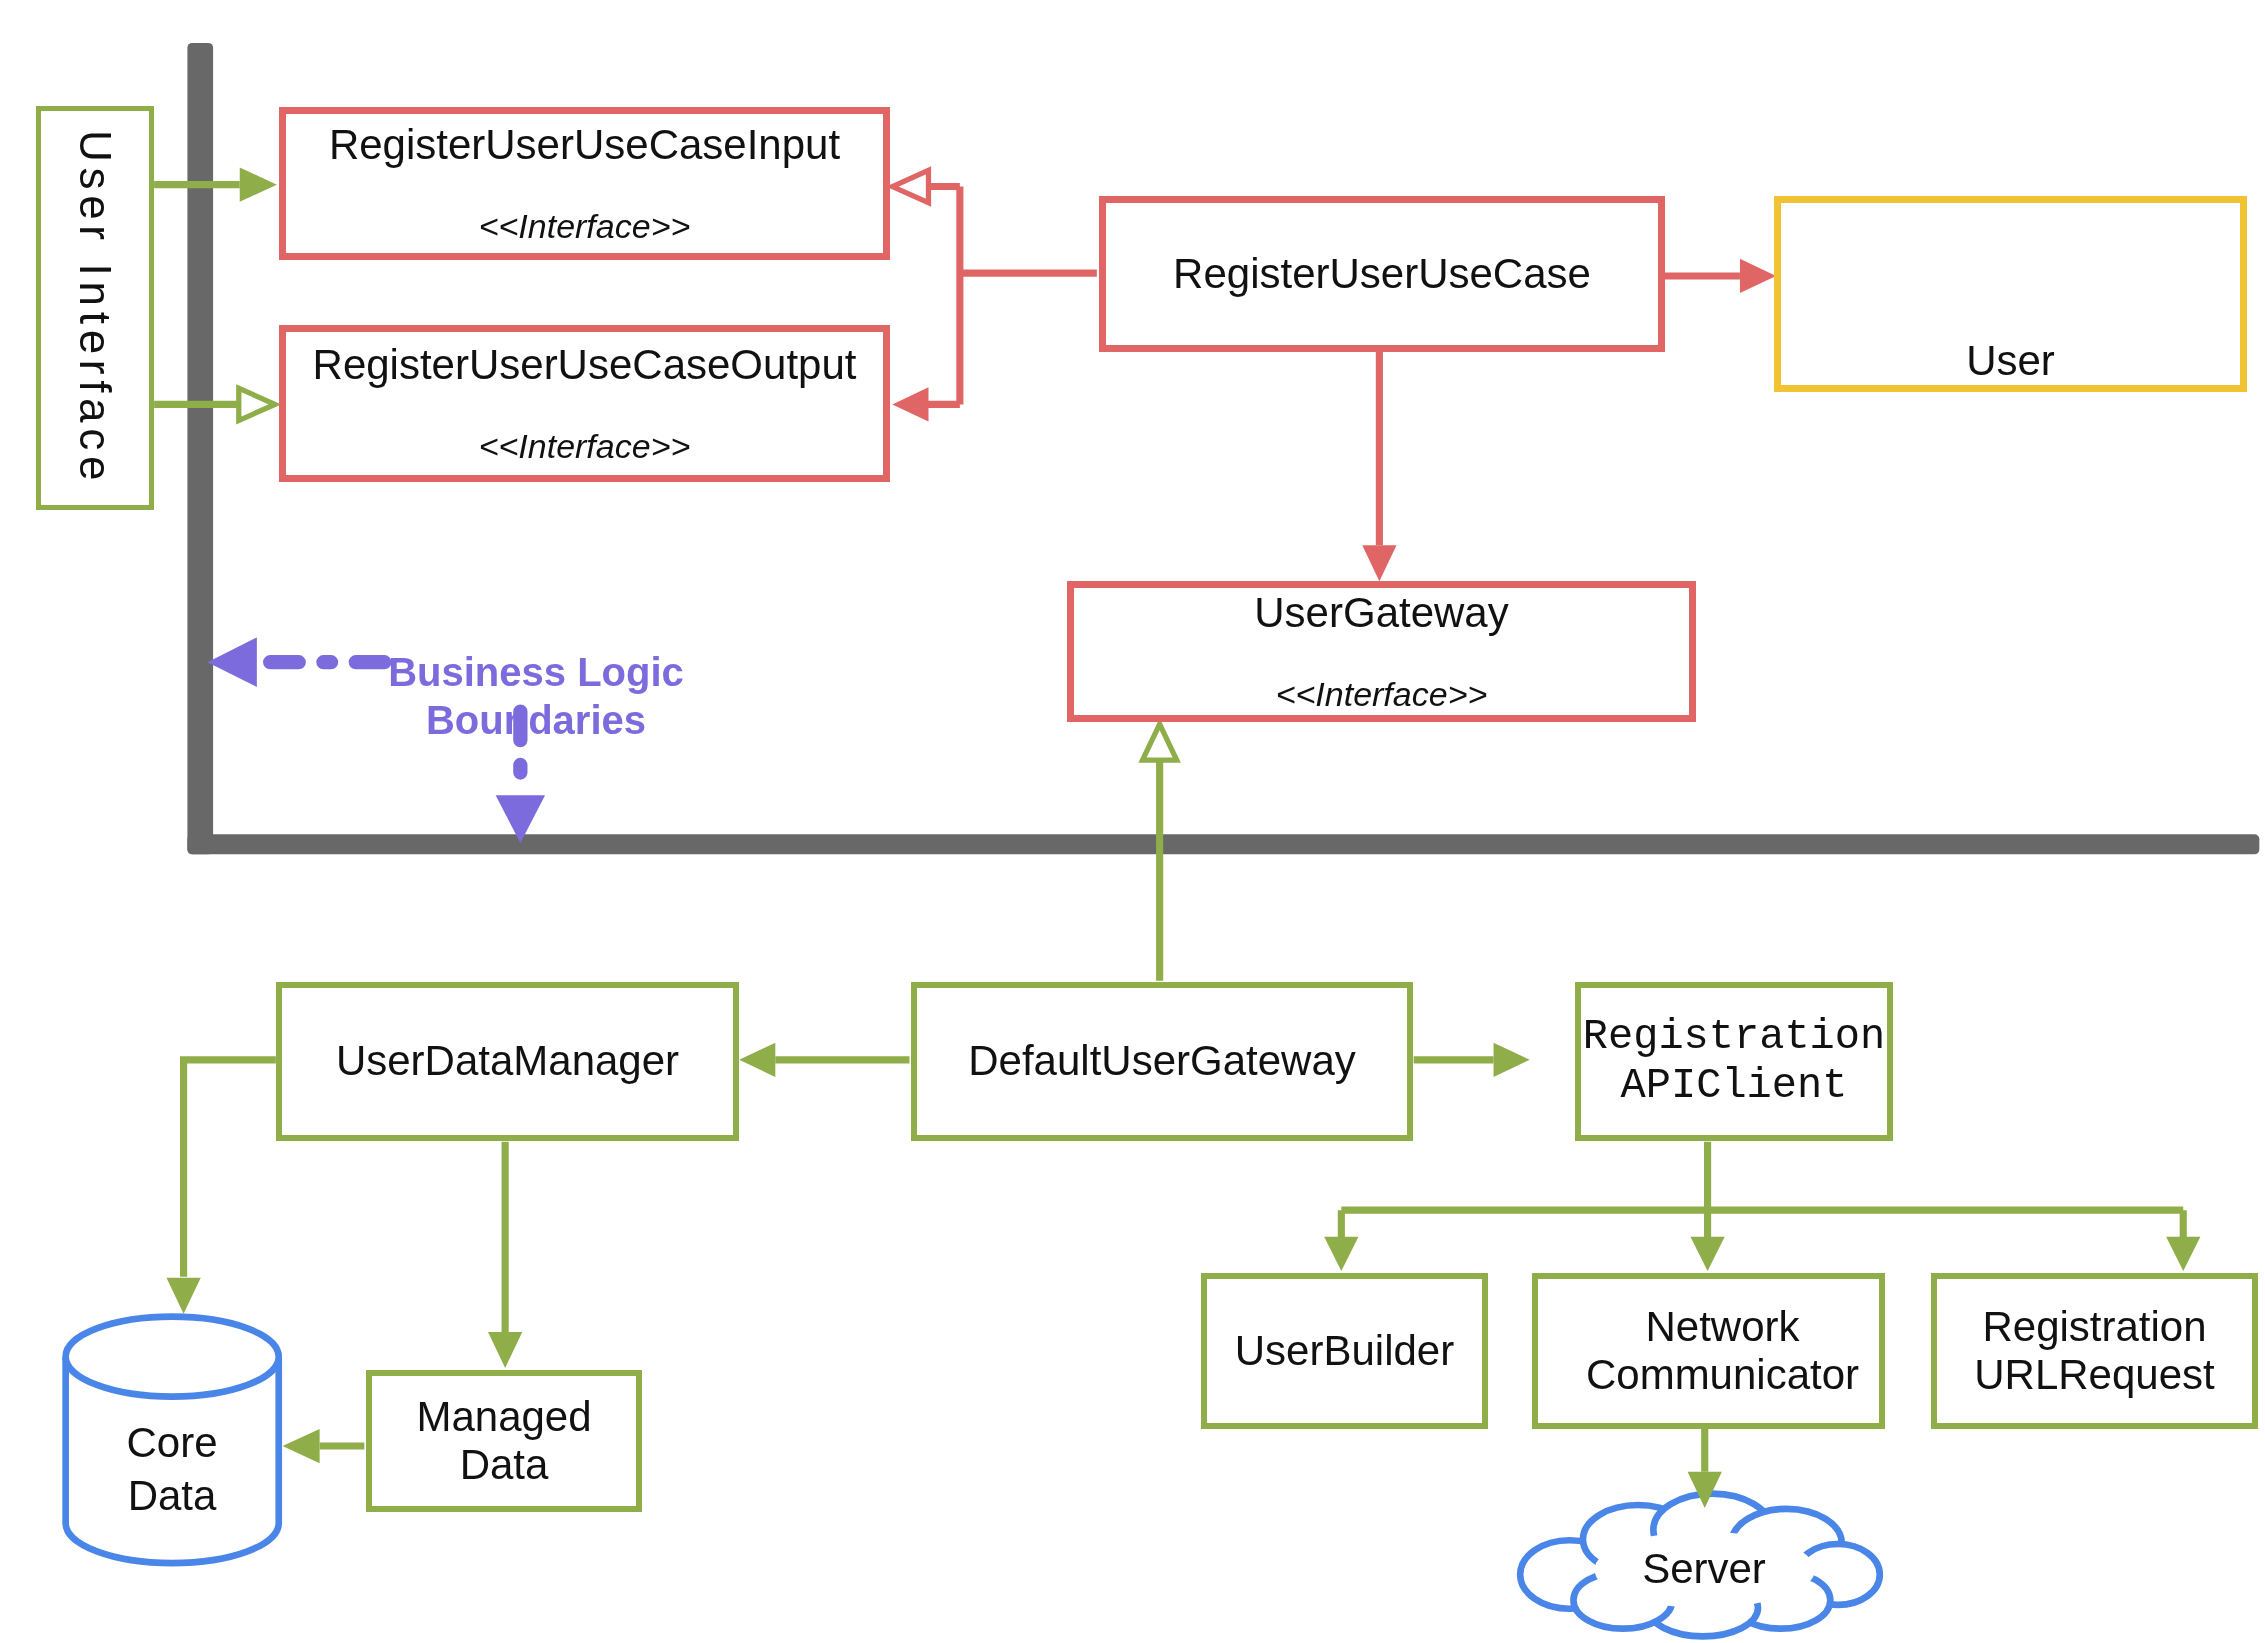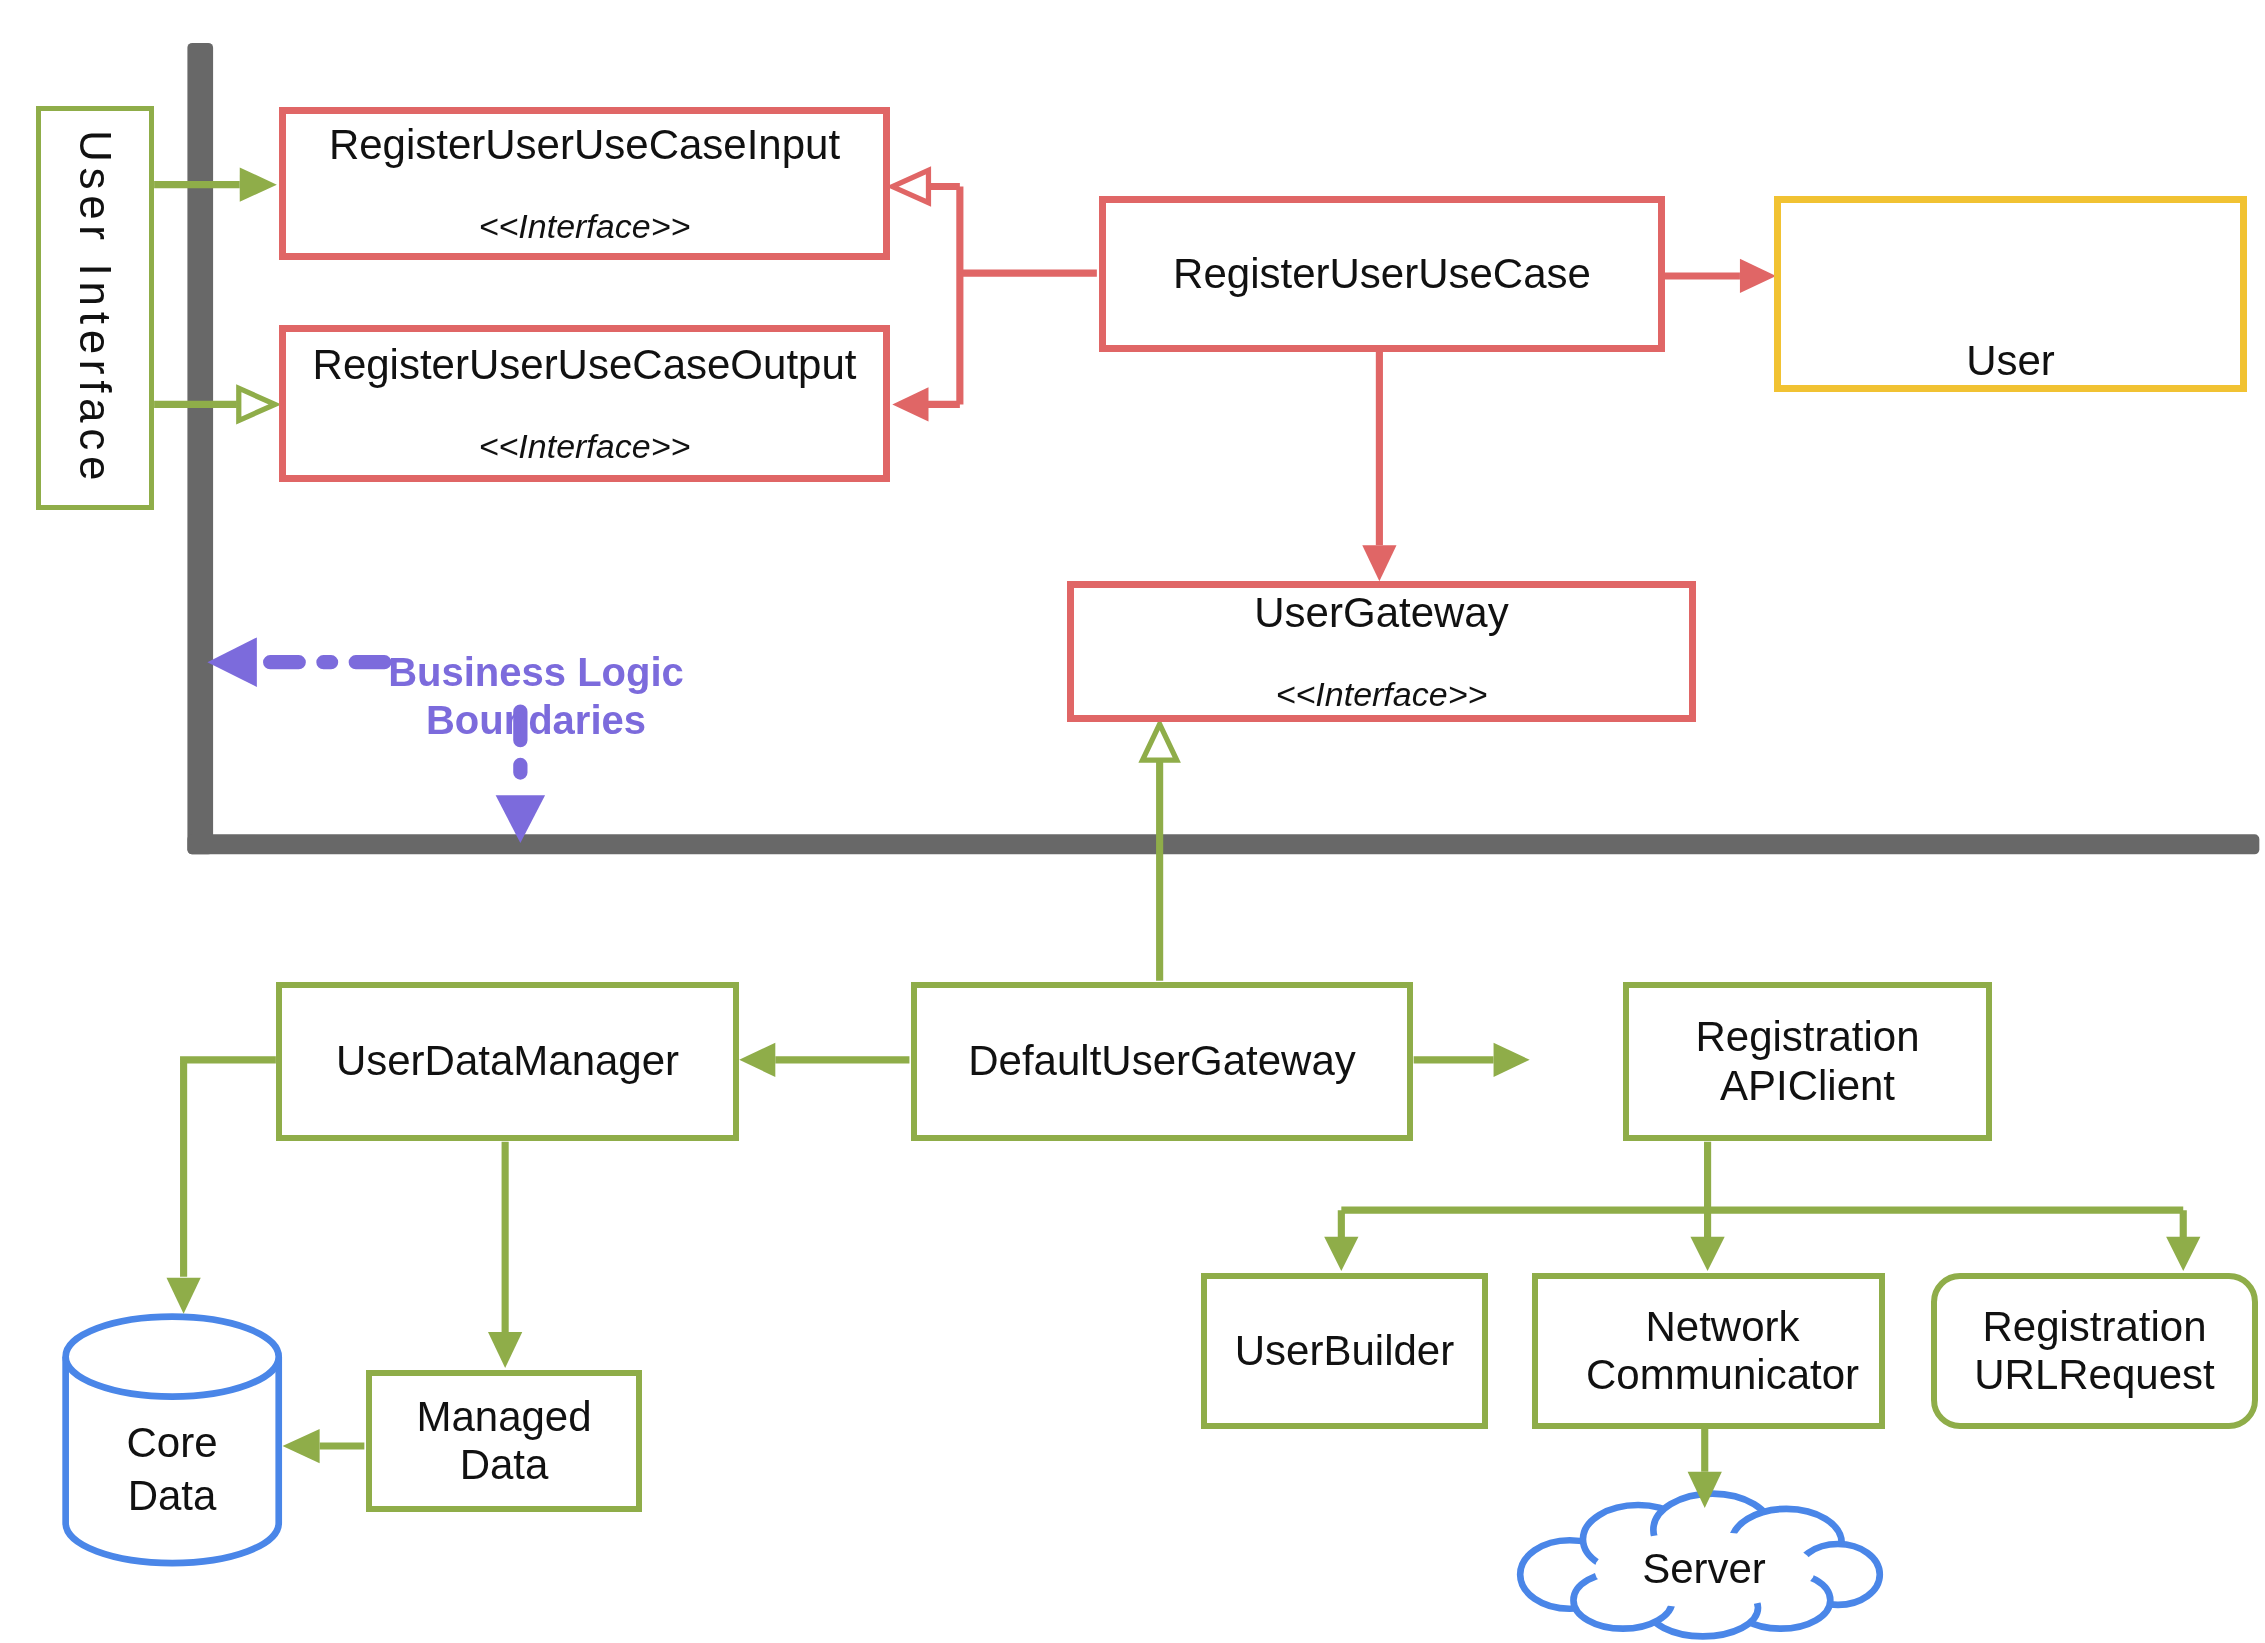--- a/index.html
+++ b/index.html
@@ -166,33 +166,33 @@
   </div>
 
   <div class="box b-green" style="left:276px;top:982px;width:463px;height:159px;">
     <div class="title">UserDataManager</div>
   </div>
 
   <div class="box b-green" style="left:911px;top:982px;width:502px;height:159px;">
     <div class="title">DefaultUserGateway</div>
   </div>
 
-  <div class="box b-green" style="left:1623px;top:982px;width:369px;height:159px;">
+  <div class="box b-green" style="left:1575px;top:982px;width:318px;height:159px;font-family:Liberation Mono, monospace;">
     <div class="title">Registration APIClient</div>
   </div>
 
   <div class="box b-green" style="left:1201px;top:1273px;width:287px;height:156px;">
     <div class="title">UserBuilder</div>
   </div>
 
   <div class="box b-green" style="left:1532px;top:1273px;width:353px;height:156px;padding-left:28px;">
     <div class="title">Network Communicator</div>
   </div>
 
-  <div class="box b-green" style="left:1931px;top:1273px;width:327px;height:156px;border-radius:29px;">
+  <div class="box b-green" style="left:1931px;top:1273px;width:327px;height:156px;">
     <div class="title">Registration URLRequest</div>
   </div>
 
   <div class="box b-green" style="left:366px;top:1370px;width:276px;height:142px;">
     <div class="title">Managed Data</div>
   </div>
 
   <div class="floatlabel" style="left:115px;top:1417px;width:114px;">Core Data</div>
 
   <div class="floatlabel" style="left:1590px;top:1543px;width:228px;">Server</div>

